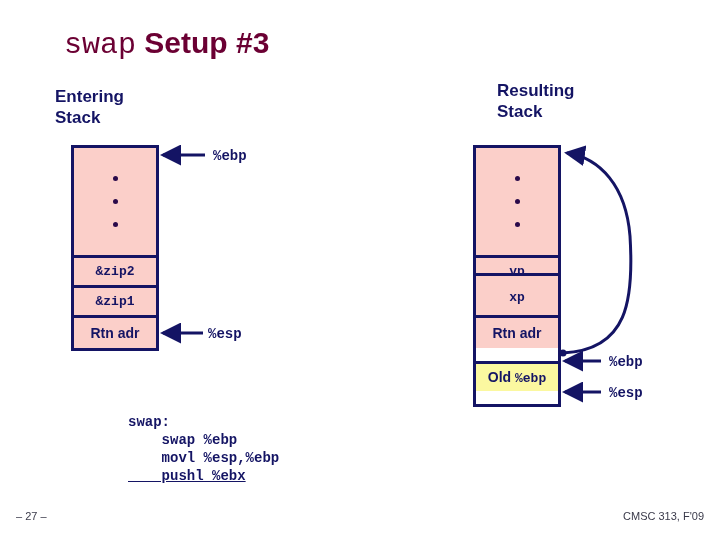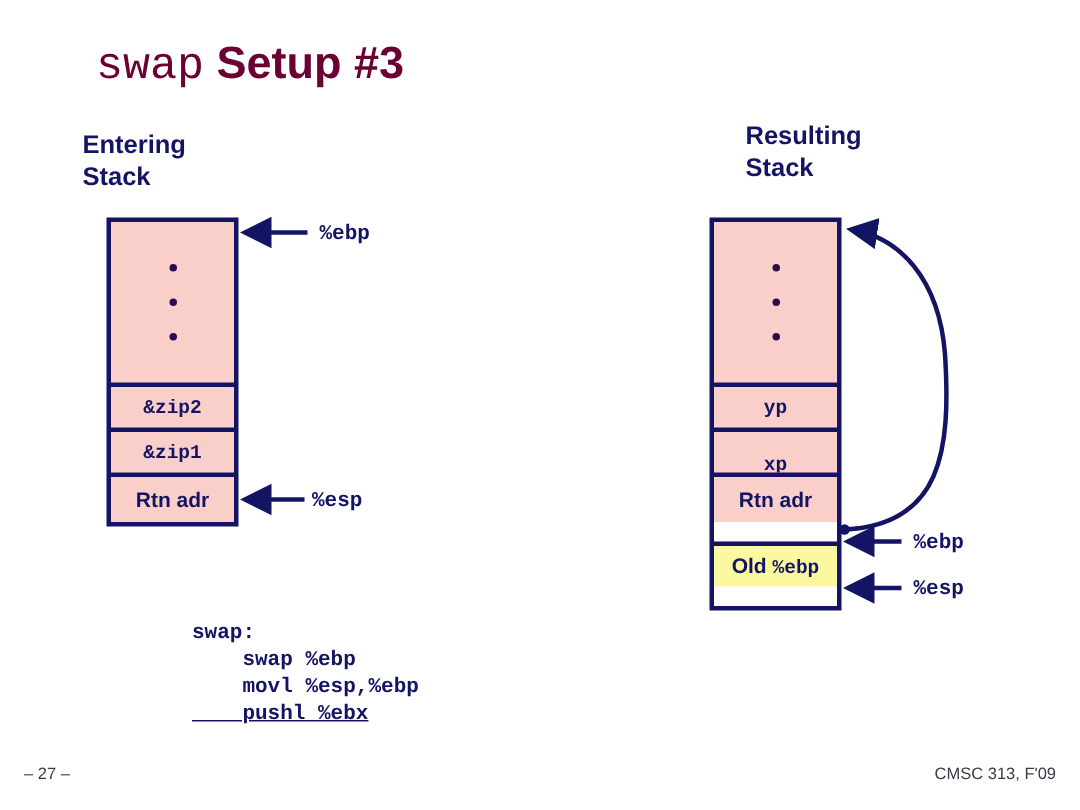--- a/index.html
+++ b/index.html
@@ -195,21 +195,21 @@
     <div class="cell pink" style="top:0; height:107px;">
       <div class="dots" style="top:0;height:107px;">
         <span class="dot"></span>
         <span class="dot"></span>
         <span class="dot"></span>
       </div>
     </div>
     <div class="cell pink topline" style="top:107px; height:30px;">
       <span class="mono-lbl">yp</span>
     </div>
-    <div class="cell pink topline" style="top:137px; height:46px;">
+    <div class="cell pink topline" style="top:125px; height:46px;">
       <span class="mono-lbl">xp</span>
     </div>
     <div class="cell pink topline" style="top:167px; height:33px;">
       <span class="sans-lbl">Rtn adr</span>
     </div>
     <div class="cell yellow topline" style="top:200px; height:30px;">
       <span class="mixed-lbl"><span>Old </span><span class="m">%ebp</span></span>
     </div>
   </div>
 

